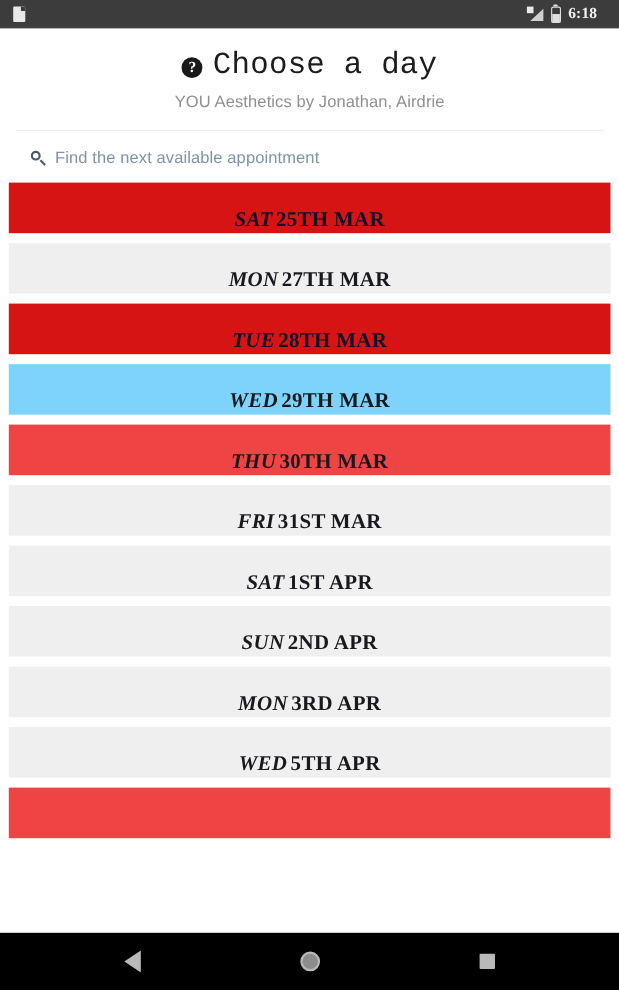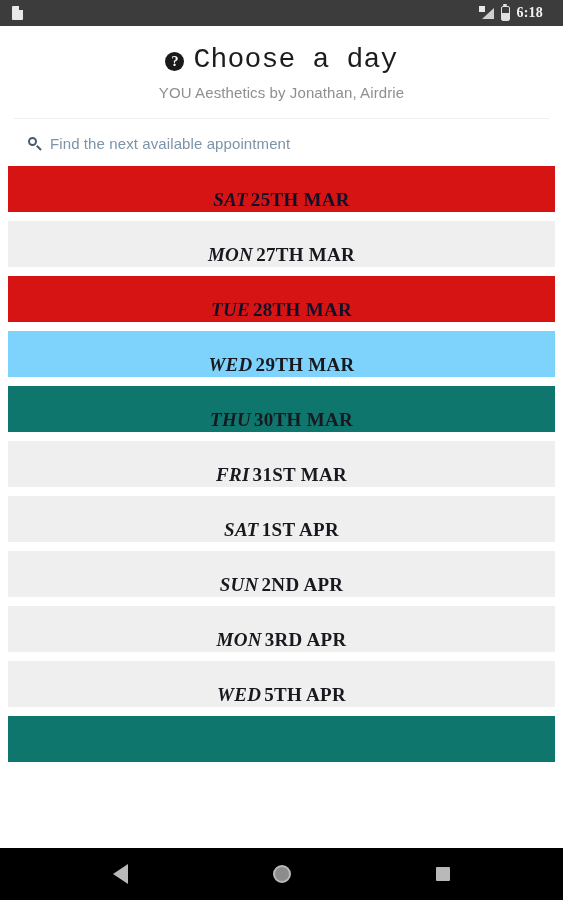--- a/index.html
+++ b/index.html
@@ -187,21 +187,21 @@
     margin-bottom: 9px;
     display: flex;
     align-items: center;
     justify-content: center;
     cursor: pointer;
     box-sizing: border-box;
   }
   .day-row.grey      { background: #efefef; }
   .day-row.red       { background: #d61414; }
   .day-row.yellowgreen { background: #7dd3fc; }
-  .day-row.green     { background: #0f766e; }
+  .day-row.green     { background: #ef4444; }
 
   .day-label {
     font-family: "Liberation Serif", serif;
     font-size: 19px;
     font-weight: bold;
     color: #18181f;
     letter-spacing: 0.3px;
     white-space: nowrap;
     margin-top: 22px;
   }

